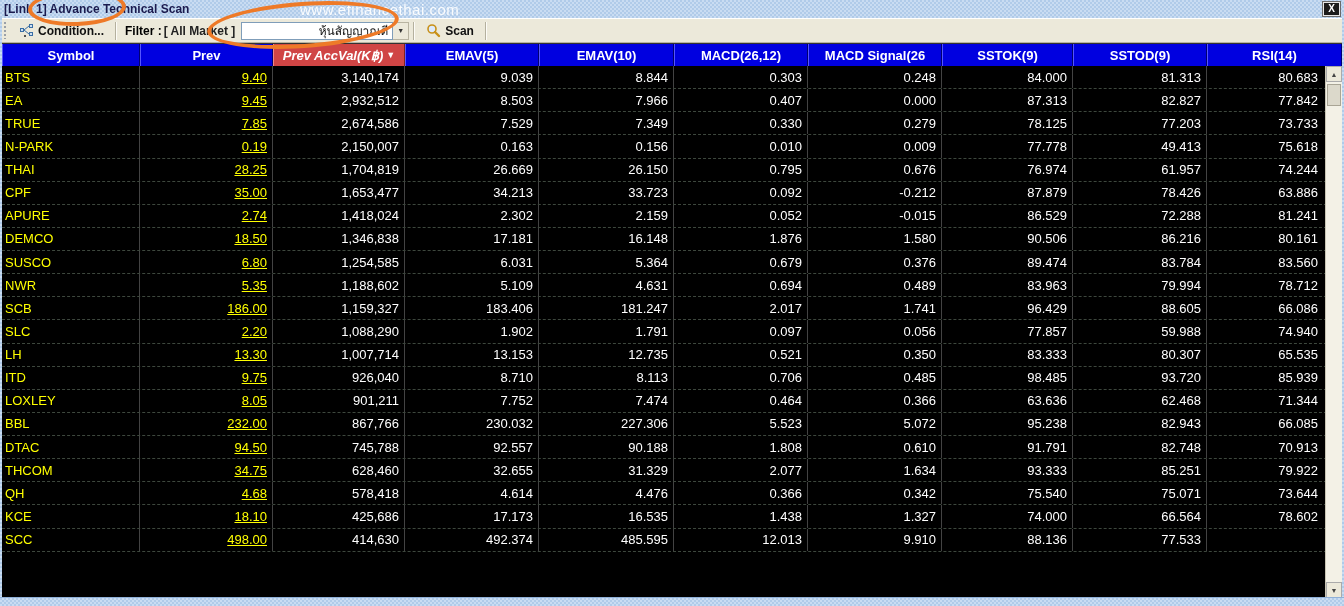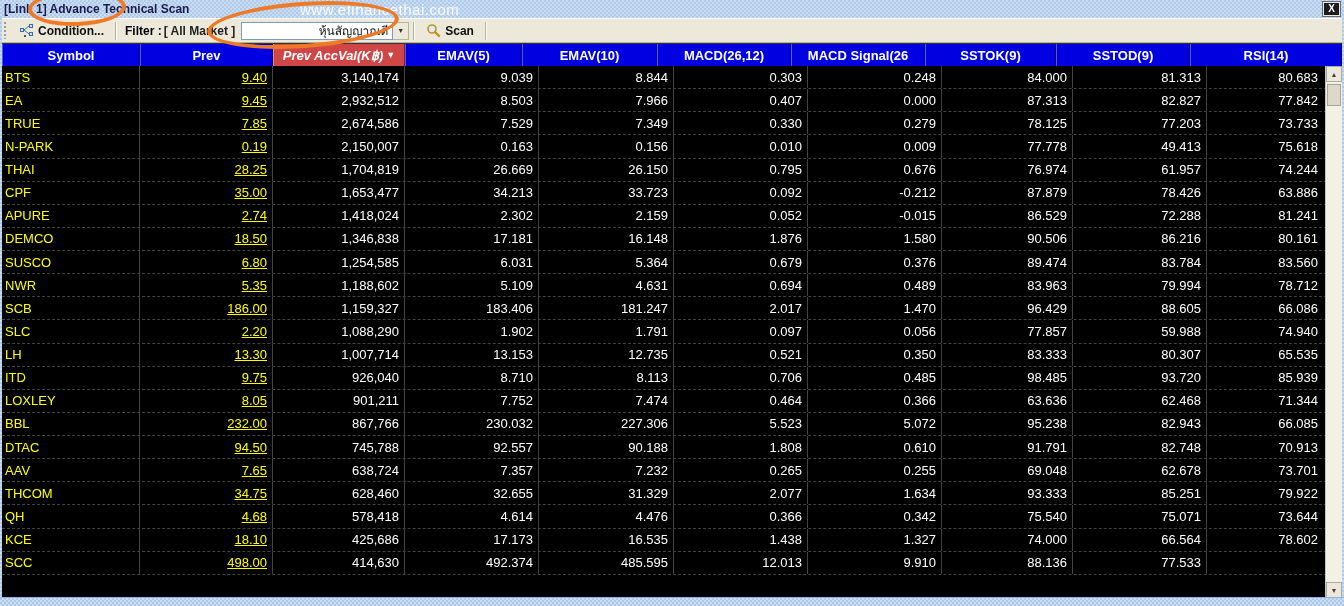--- a/index.html
+++ b/index.html
@@ -149,21 +149,21 @@
       <div class="hcell" style="width: 138px;">
         <span>Symbol</span>
       </div>
       <div class="hcell" style="width: 133px;">
         <span>Prev</span>
       </div>
       <div class="hcell sorted" style="width: 132px;">
         <span>Prev AccVal(K฿)</span>
         <span class="sort-ind">▼</span>
       </div>
-      <div class="hcell" style="width: 117px; align-items: center;">
+      <div class="hcell" style="width: 134px; align-items: center;">
         <span>EMAV(5)</span>
       </div>
       <div class="hcell" style="width: 135px;">
         <span>EMAV(10)</span>
       </div>
       <div class="hcell" style="width: 134px;">
         <span>MACD(26,12)</span>
       </div>
       <div class="hcell" style="width: 134px;">
         <span>MACD Signal(26</span>
@@ -322,21 +322,21 @@
       </div>
       <div class="trow">
         <div class="cell c0 sym" style="width: 138px;">SCB</div>
         <div class="cell c1" style="width: 133px;">
           <span class="prevlink">186.00</span>
         </div>
         <div class="cell c2" style="width: 132px;">1,159,327</div>
         <div class="cell c3" style="width: 134px;">183.406</div>
         <div class="cell c4" style="width: 135px;">181.247</div>
         <div class="cell c5" style="width: 134px;">2.017</div>
-        <div class="cell c6" style="width: 134px;">1.470</div>
+        <div class="cell c6" style="width: 134px;">1.741</div>
         <div class="cell c7" style="width: 131px;">96.429</div>
         <div class="cell c8" style="width: 134px;">88.605</div>
         <div class="cell c9" style="flex: 1 1 0%;">66.086</div>
       </div>
       <div class="trow">
         <div class="cell c0 sym" style="width: 138px;">SLC</div>
         <div class="cell c1" style="width: 133px;">
           <span class="prevlink">2.20</span>
         </div>
         <div class="cell c2" style="width: 132px;">1,088,290</div>
@@ -410,34 +410,20 @@
           <span class="prevlink">94.50</span>
         </div>
         <div class="cell c2" style="width: 132px;">745,788</div>
         <div class="cell c3" style="width: 134px;">92.557</div>
         <div class="cell c4" style="width: 135px;">90.188</div>
         <div class="cell c5" style="width: 134px;">1.808</div>
         <div class="cell c6" style="width: 134px;">0.610</div>
         <div class="cell c7" style="width: 131px;">91.791</div>
         <div class="cell c8" style="width: 134px;">82.748</div>
         <div class="cell c9" style="flex: 1 1 0%;">70.913</div>
-      </div>
-      <div class="trow">
-        <div class="cell c0 sym" style="width: 138px;">AAV</div>
-        <div class="cell c1" style="width: 133px;">
-          <span class="prevlink">7.65</span>
-        </div>
-        <div class="cell c2" style="width: 132px;">638,724</div>
-        <div class="cell c3" style="width: 134px;">7.357</div>
-        <div class="cell c4" style="width: 135px;">7.232</div>
-        <div class="cell c5" style="width: 134px;">0.265</div>
-        <div class="cell c6" style="width: 134px;">0.255</div>
-        <div class="cell c7" style="width: 131px;">69.048</div>
-        <div class="cell c8" style="width: 134px;">62.678</div>
-        <div class="cell c9" style="flex: 1 1 0%;">73.701</div>
       </div>
       <div class="trow">
         <div class="cell c0 sym" style="width: 138px;">THCOM</div>
         <div class="cell c1" style="width: 133px;">
           <span class="prevlink">34.75</span>
         </div>
         <div class="cell c2" style="width: 132px;">628,460</div>
         <div class="cell c3" style="width: 134px;">32.655</div>
         <div class="cell c4" style="width: 135px;">31.329</div>
         <div class="cell c5" style="width: 134px;">2.077</div>

